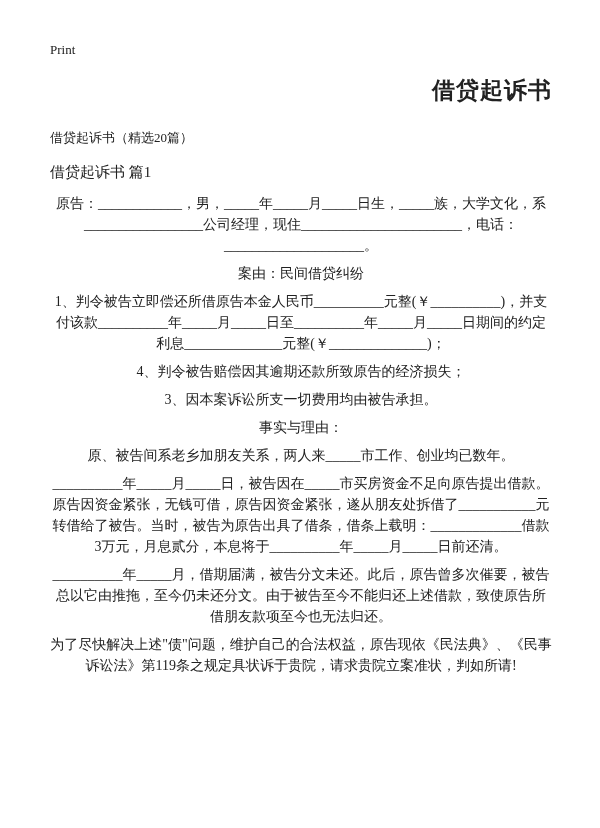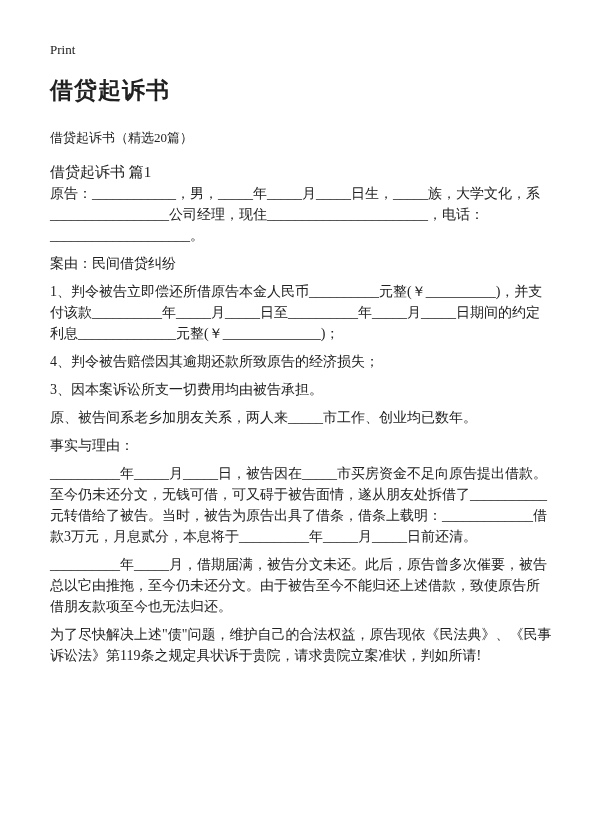--- a/index.html
+++ b/index.html
@@ -21,21 +21,21 @@
   }
   .print-label {
     font-size: 13px;
     line-height: 15px;
     cursor: pointer;
   }
   .doc-title {
     font-size: 23px;
     line-height: 28px;
     font-weight: bold;
-    text-align: left;
+    text-align: right;
     margin: 20px 0 0 0;
     letter-spacing: 1px;
   }
   .doc-subtitle {
     font-size: 13px;
     line-height: 16px;
     margin-top: 25px;
   }
   .section-heading {
     font-size: 15px;
@@ -44,21 +44,22 @@
     margin: 17px 0 0 0;
   }
   .body-text p {
     font-size: 14px;
     line-height: 21px;
     margin: 0 0 7px 0;
     word-break: normal;
     overflow-wrap: normal;
   }
   .body-text {
-    margin-top: 2px;
+    margin-top: 12px;
+    text-align: center;
   }
 </style>
 </head>
 <body>
 
 <div class="page">
 
   <div class="print-label">Print</div>
 
   <h1 class="doc-title">借贷起诉书</h1>
@@ -74,25 +75,25 @@
 
     <p>案由：民间借贷纠纷</p>
 
 
     <p>1、判令被告立即偿还所借原告本金人民币__________元整(￥__________)，并支付该款__________年_____月_____日至__________年_____月_____日期间的约定利息______________元整(￥______________)；</p>
 
     <p>4、判令被告赔偿因其逾期还款所致原告的经济损失；</p>
 
     <p>3、因本案诉讼所支一切费用均由被告承担。</p>
 
+    <p>事实与理由：</p>
+
     <p>原、被告间系老乡加朋友关系，两人来_____市工作、创业均已数年。</p>
 
-    <p>事实与理由：</p>
-
-    <p>__________年_____月_____日，被告因在_____市买房资金不足向原告提出借款。至今仍未还分文，无钱可借，可又碍于被告面情，遂从朋友处拆借了___________元转借给了被告。当时，被告为原告出具了借条，借条上载明：_____________借款3万元，月息贰分，本息将于__________年_____月_____日前还清。</p>
+    <p>__________年_____月_____日，被告因在_____市买房资金不足向原告提出借款。原告因资金紧张，无钱可借，原告因资金紧张，遂从朋友处拆借了___________元转借给了被告。当时，被告为原告出具了借条，借条上载明：_____________借款3万元，月息贰分，本息将于__________年_____月_____日前还清。</p>
 
     <p>__________年_____月，借期届满，被告分文未还。此后，原告曾多次催要，被告总以它由推拖，至今仍未还分文。由于被告至今不能归还上述借款，致使原告所借朋友款项至今也无法归还。</p>
 
     <p>为了尽快解决上述"债"问题，维护自己的合法权益，原告现依《民法典》、《民事诉讼法》第119条之规定具状诉于贵院，请求贵院立案准状，判如所请!</p>
 
   </div>
 
 </div>
 
 </body></html>

